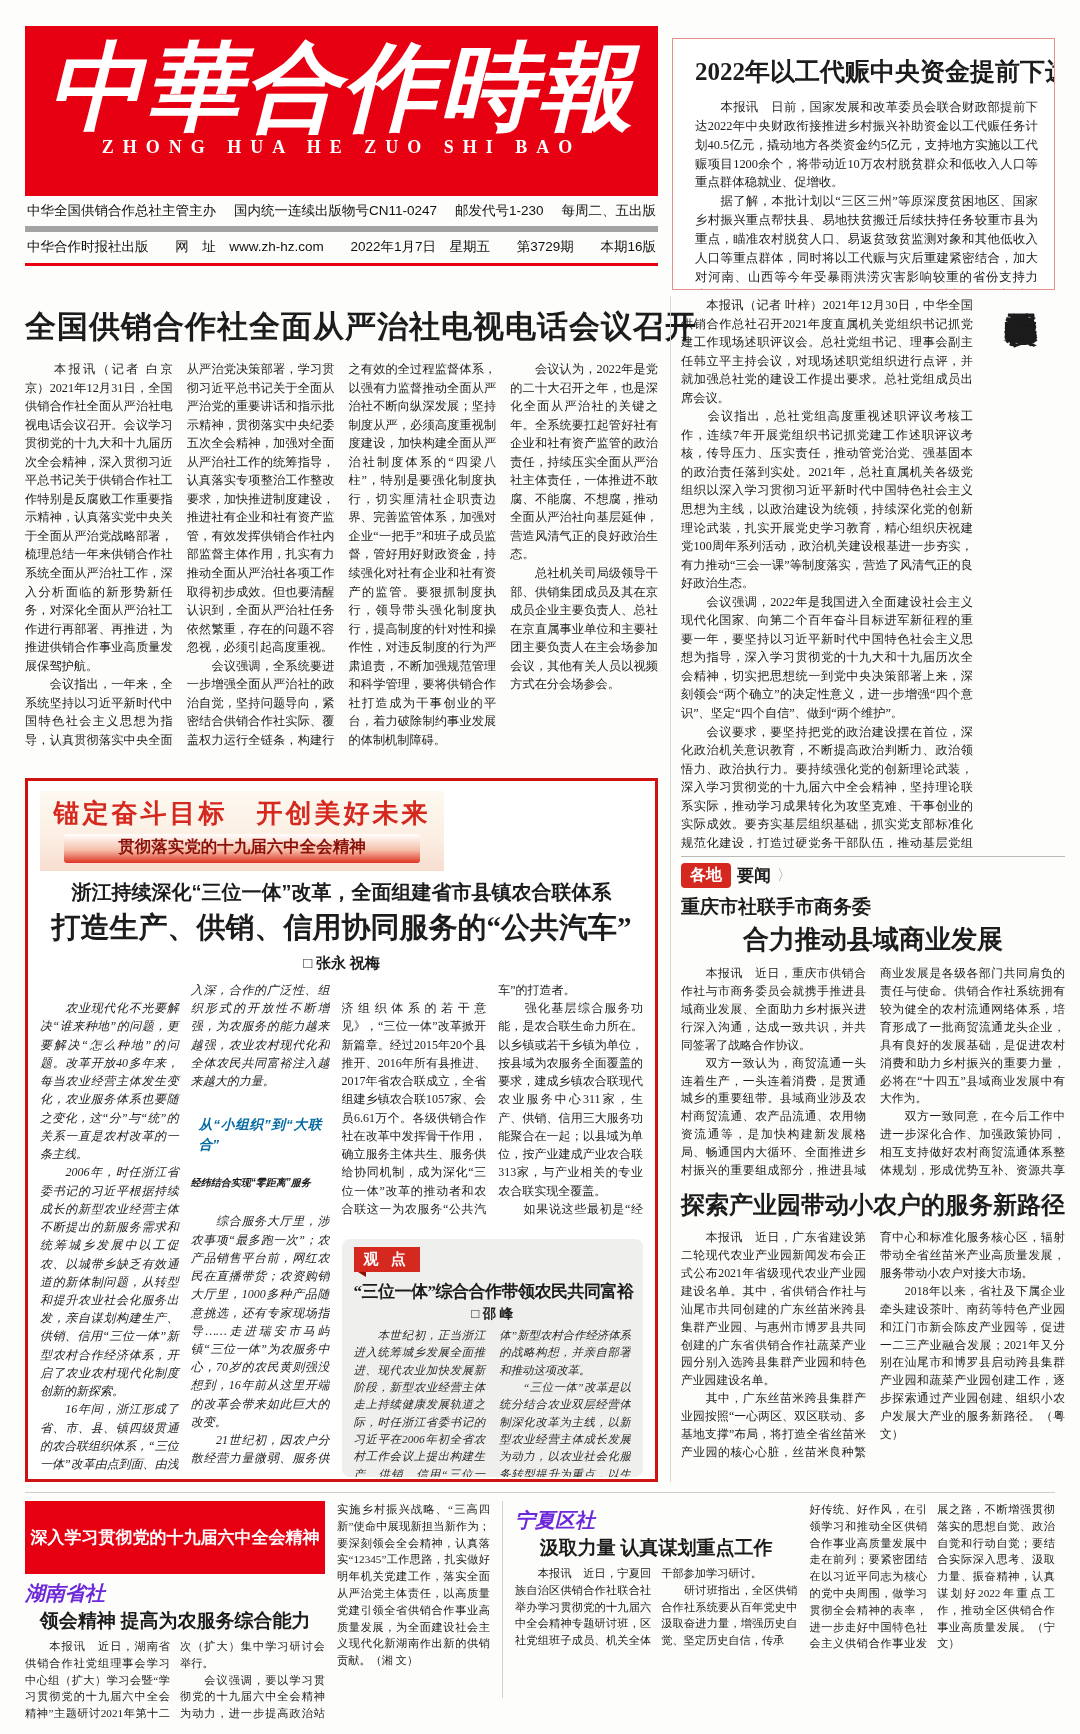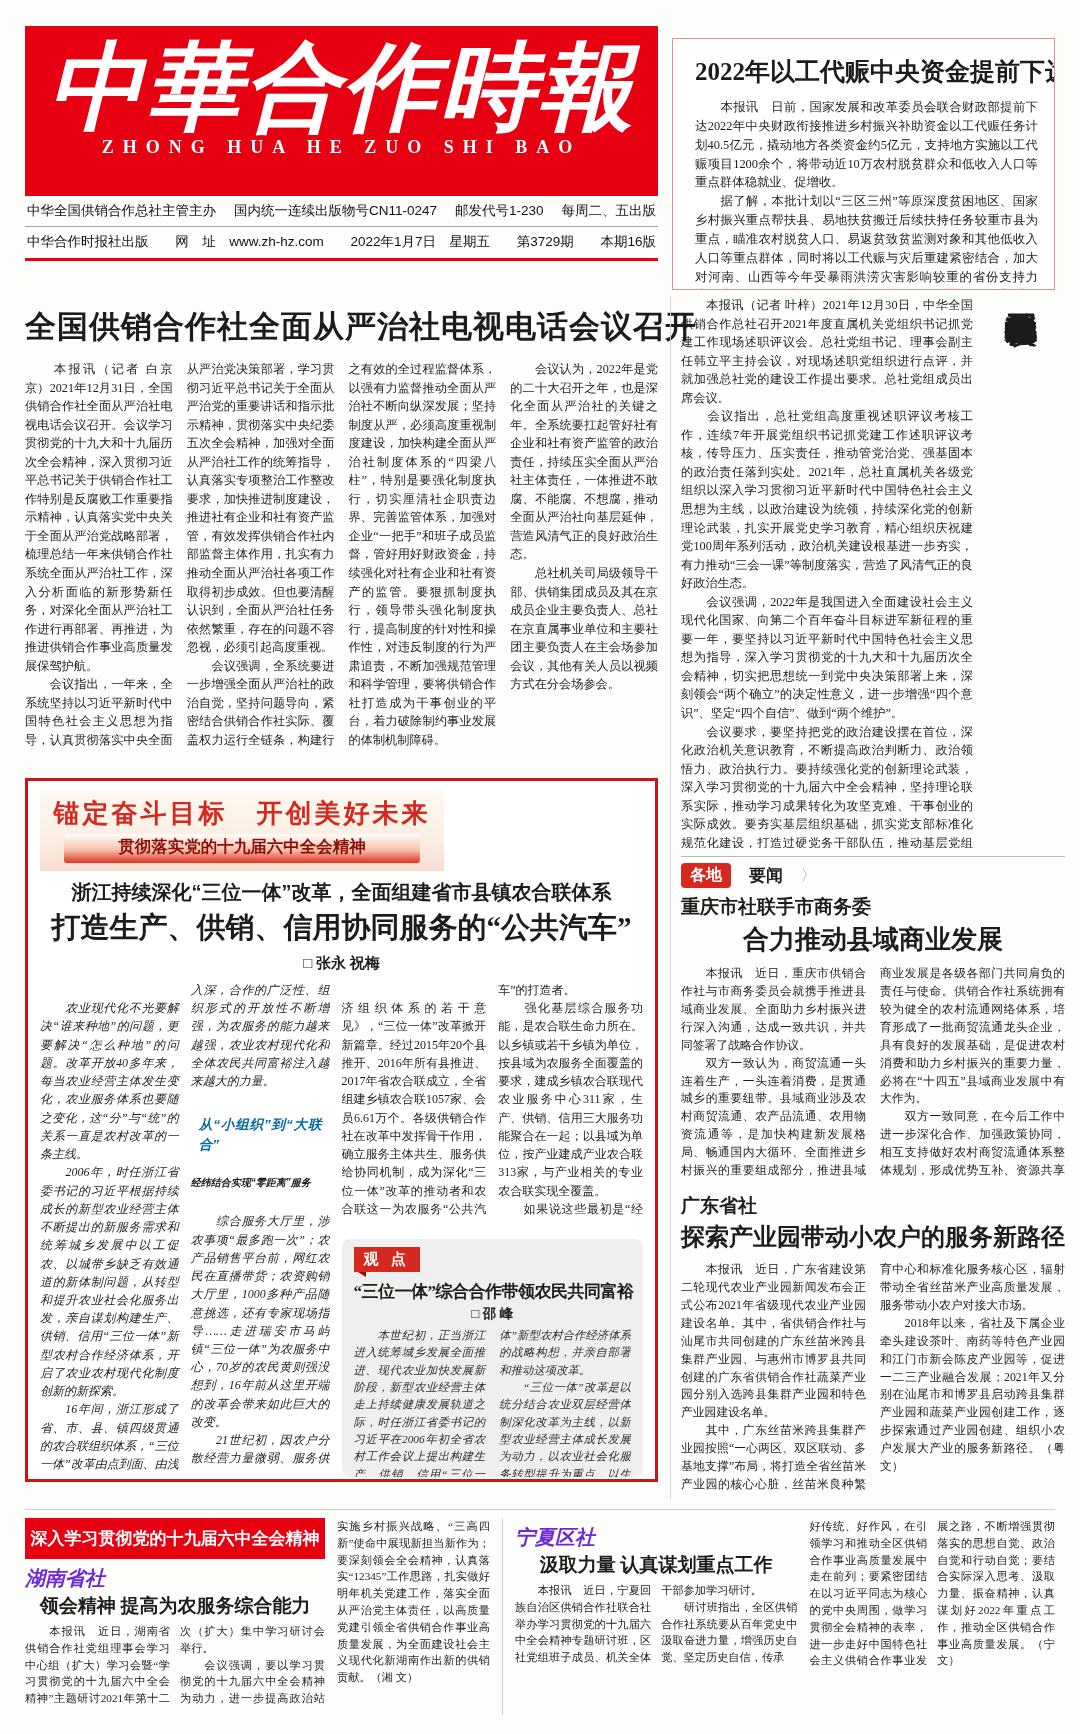--- a/index.html
+++ b/index.html
@@ -17,21 +17,21 @@
     background:#e60012; height:170px; color:#fff; text-align:center;
     padding-top:4px; overflow:hidden;
   }
   .masthead-title {
     font-size:96px; font-weight:bold; font-style:italic; line-height:1.18;
     letter-spacing:2px; font-family:Liberation Sans, sans-serif;
     white-space:nowrap;
   }
   .masthead-pinyin { font-size:18px; letter-spacing:9px; font-weight:bold; margin-top:-6px; }
   .pub-info { font-family:"Liberation Sans","DejaVu Sans",sans-serif; font-size:13.5px; color:#111; }
-  .pub-row { display:flex; justify-content:space-between; padding:6px 2px; border-bottom:1px solid #a3a3a3; white-space:nowrap; }
+  .pub-row { display:flex; justify-content:space-between; padding:6px 2px; border-bottom:6px solid #a3a3a3; white-space:nowrap; }
   .pub-row:last-child { border-bottom:none; }
   .red-rule { height:3px; background:#e60012; margin-top:1px; }
 
   .brief-box {
     flex:1; border:1px solid #e0948c; margin-top:12px; height:252px;
     padding:12px 16px 8px 22px; overflow:hidden; background:#fff;
   }
   .brief-title { font-size:25px; font-weight:900; text-align:center; margin:4px 0 10px; white-space:nowrap; }
   .brief-body { font-size:12.4px; line-height:1.55; text-align:justify; white-space:pre-line; }
 
@@ -99,40 +99,40 @@
   
   .zongshe { display:flex; gap:4px; height:552px; overflow:hidden; }
   .zs-body { flex:1; font-size:12.2px; }
   .zs-vertical { width:88px; display:flex; justify-content:center; overflow:visible; }
   .zs-vertical-inner {
     writing-mode:vertical-rl; text-orientation:upright; font-size:21px;
     font-weight:900; letter-spacing:0.5px; transform:scaleX(1.5);
     transform-origin:center top; white-space:nowrap;
   }
   .rc-divider { border-top:1px solid #b9b9b9; margin:8px 0 6px; }
-  .local-header { display:flex; align-items:center; gap:18px; margin:4px 0 6px; }
+  .local-header { display:flex; align-items:center; gap:6px; margin:4px 0 6px; }
   .badge-red {
     background:#d5281e; color:#fff; font-weight:bold; font-size:16px;
     padding:2px 9px; border-radius:4px; font-family:"Liberation Sans",sans-serif;
   }
   .local-label { font-size:17px; font-weight:bold; font-family:"Liberation Sans",sans-serif; }
   .local-arrow { color:#999; font-size:15px; }
   .st-kicker { font-size:19px; font-weight:bold; font-family:"Liberation Sans",sans-serif; margin:6px 0 2px; }
   .st-headline { font-size:26px; font-weight:900; text-align:center; margin:2px 0 8px; white-space:nowrap; }
   .st-headline.small { font-size:24px; }
   .st-body { column-count:2; column-gap:14px; font-size:11.8px; }
   .cq-body { height:222px; }
   .gd-body { height:238px; }
 
   
   .bottom { display:flex; gap:12px; margin-top:10px; height:206px; border-top:1px solid #cfcfcf; padding-top:8px; }
   .bottom-left { width:465px; display:grid; grid-template-columns:300px 1fr; gap:12px; }
   .red-banner {
     background:#e60012; color:#fff; font-weight:bold; font-size:17px;
-    text-align:center; padding:9px 2px; font-family:"Liberation Sans",sans-serif;
+    text-align:center; padding:25px 2px; font-family:"Liberation Sans",sans-serif;
     white-space:nowrap;
   }
   .bt-kicker { font-size:20px; font-weight:bold; font-family:"Liberation Sans",sans-serif; margin:6px 0 1px; color:#6d28d9;font-style:italic; }
   .bt-headline { font-size:19px; font-weight:900; text-align:center; margin:1px 0 4px; white-space:nowrap; }
   .bt-body { font-size:11.2px; line-height:1.5; }
   .hn-a { height:96px; column-count:2; column-gap:10px; }
   .hn-b { height:100%; overflow:hidden; }
   .bottom-right { flex:1; display:grid; grid-template-columns:1.15fr 1fr; gap:12px; border-left:1px solid #cfcfcf; padding-left:12px; }
   .nx-a { height:118px; column-count:2; column-gap:10px; }
   .nx-b { height:100%; column-count:2; column-gap:10px; }
@@ -247,21 +247,20 @@
 
       <div>
         <div class="st-kicker">重庆市社联手市商务委</div>
         <div class="st-headline">合力推动县域商业发展</div>
         <div class="st-body cq-body colbody">　　本报讯　近日，重庆市供销合作社与市商务委员会就携手推进县域商业发展、全面助力乡村振兴进行深入沟通，达成一致共识，并共同签署了战略合作协议。
 　　双方一致认为，商贸流通一头连着生产，一头连着消费，是贯通城乡的重要纽带。县域商业涉及农村商贸流通、农产品流通、农用物资流通等，是加快构建新发展格局、畅通国内大循环、全面推进乡村振兴的重要组成部分，推进县域商业发展是各级各部门共同肩负的责任与使命。供销合作社系统拥有较为健全的农村流通网络体系，培育形成了一批商贸流通龙头企业，具有良好的发展基础，是促进农村消费和助力乡村振兴的重要力量，必将在“十四五”县域商业发展中有大作为。
 　　双方一致同意，在今后工作中进一步深化合作、加强政策协同，相互支持做好农村商贸流通体系整体规划，形成优势互补、资源共享的发展合力，畅通农产品流通渠道，共同推进县域商业发展，为服务乡村振兴作出新的更大贡献。（重 文）</div>
       </div>
 
       <div>
-        <div class="st-kicker">广东省社</div>
         <div class="st-headline small">探索产业园带动小农户的服务新路径</div>
         <div class="st-body gd-body colbody">　　本报讯　近日，广东省建设第二轮现代农业产业园新闻发布会正式公布2021年省级现代农业产业园建设名单。其中，省供销合作社与汕尾市共同创建的广东丝苗米跨县集群产业园、与惠州市博罗县共同创建的广东省供销合作社蔬菜产业园分别入选跨县集群产业园和特色产业园建设名单。
 　　其中，广东丝苗米跨县集群产业园按照“一心两区、双区联动、多基地支撑”布局，将打造全省丝苗米产业园的核心心脏，丝苗米良种繁育中心和标准化服务核心区，辐射带动全省丝苗米产业高质量发展，服务带动小农户对接大市场。
 　　2018年以来，省社及下属企业牵头建设茶叶、南药等特色产业园和江门市新会陈皮产业园等，促进一二三产业融合发展；2021年又分别在汕尾市和博罗县启动跨县集群产业园和蔬菜产业园创建工作，逐步探索通过产业园创建、组织小农户发展大产业的服务新路径。（粤 文）</div>
       </div>
     </div>
   </div>
 
   <div class="bottom">
     <div class="bottom-left">

